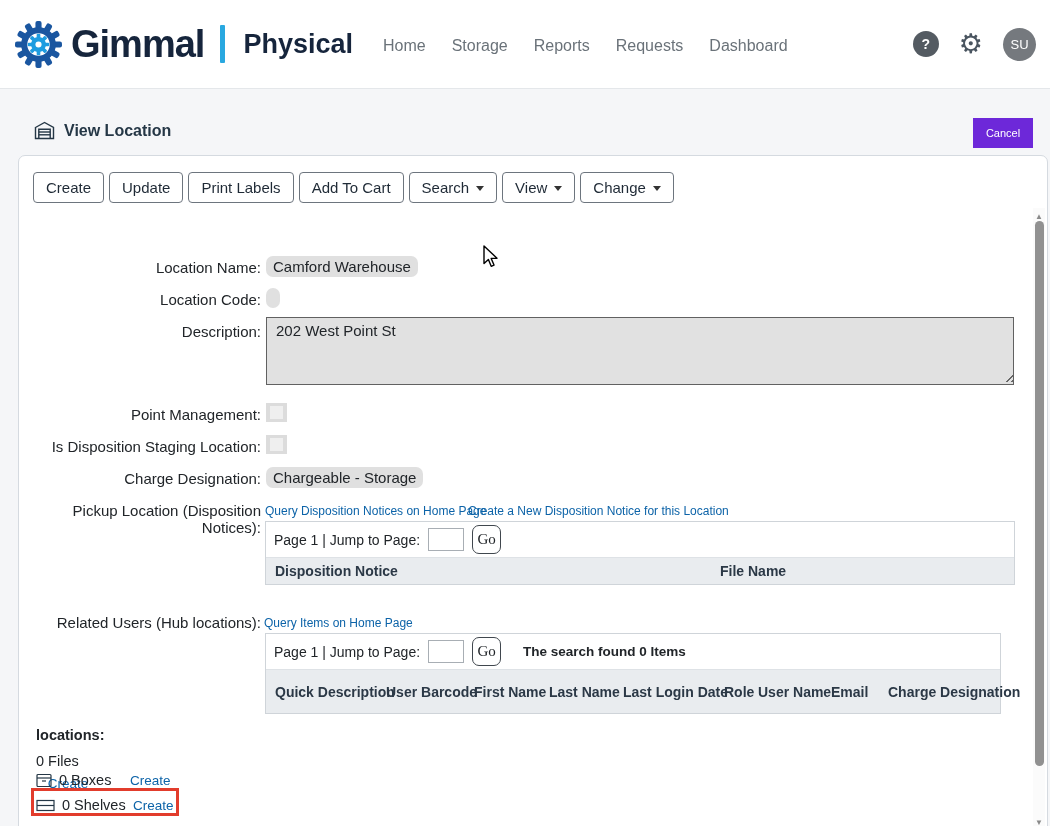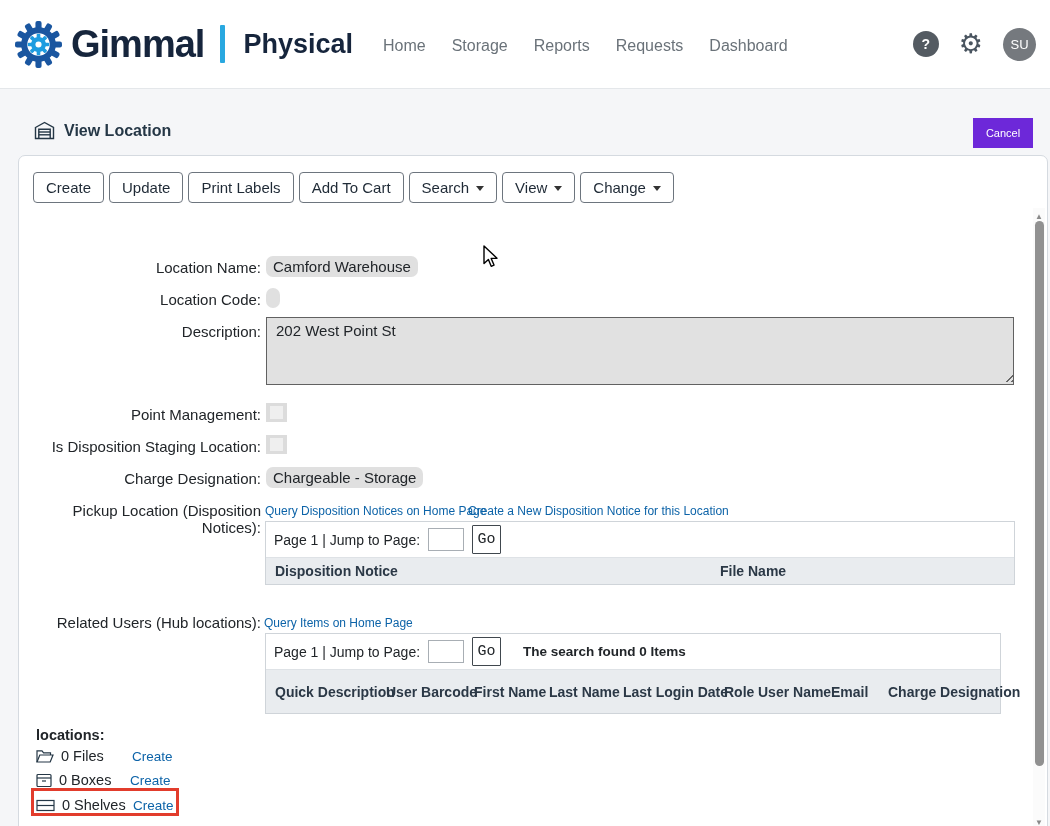--- a/index.html
+++ b/index.html
@@ -57,22 +57,22 @@
     display:flex; align-items:center; justify-content:center; }
   .checkbox i { width:13px; height:13px; background:#efefef; display:block; }
 
   .link { color:#0c63a8; font-size:12px; cursor:pointer; text-decoration:none; white-space:nowrap; }
 
   
   .mini-table { position:absolute; background:#fff; border:1px solid #cfd4d9; }
   .pager-row { height:35px; display:flex; align-items:center; gap:8px; padding:0 8px;
     font-size:14px; color:#212529; background:#fff; }
   .pager-input { width:36px; height:23px; border:1px solid #a8aeb4; background:#fff; font-family:inherit; }
-  .go-btn { width:29px; height:29px; background:#fff; border:1px solid #40474e; border-radius:1px;
-    font-size:15px; color:#212529; font-family:Liberation Mono, monospace; cursor:pointer; }
+  .go-btn { width:29px; height:29px; background:#fff; border:1px solid #40474e; border-radius:7px;
+    font-size:15px; color:#212529; font-family:Liberation Serif, serif; cursor:pointer; }
   .found-text { font-size:13.5px; font-weight:700; margin-left:14px; }
   .head-row { position:relative; background:#e9ecef; border-top:1px solid #dee2e6;
     font-size:14px; font-weight:700; color:#2b3846; }
   .head-row span { position:absolute; top:50%; transform:translateY(-50%); white-space:nowrap; }
 
   
   .contents-label { position:absolute; left:17px; top:571px; font-size:14.5px; font-weight:700; }
   .content-row { position:absolute; left:17px; height:20px; display:flex; align-items:center; gap:7px; }
   .content-row .count { font-size:14.5px; color:#212529; min-width:64px; }
   .content-row .link { font-size:13.5px; }
@@ -242,21 +242,21 @@
       <span style="left:357px;">Last Login Date</span>
       <span style="left:458px;">Role</span>
       <span style="left:492px;">User Name</span>
       <span style="left:565px;">Email</span>
       <span style="left:622px;">Charge Designation</span>
     </div>
   </div>
 
   <div class="contents-label">locations:</div>
 
-  <div class="content-row" style="top:590px;">
+  <div class="content-row" style="top:590px;flex-direction:column;">
     <svg class="ic" width="18" height="15" viewBox="0 0 18 15" fill="none" stroke="#253746" stroke-width="1.2">
       <path d="M1 13 V1.8 H6 L7.6 3.8 H14.5 V6"></path>
       <path d="M1 13 L3.8 6 H17 L14.2 13 Z"></path>
     </svg>
     <span class="count">0 Files</span>
     <a class="link">Create</a>
   </div>
 
   <div class="content-row" style="top:614px;">
     <svg class="ic" width="16" height="15" viewBox="0 0 16 15" fill="none" stroke="#253746" stroke-width="1.2">

